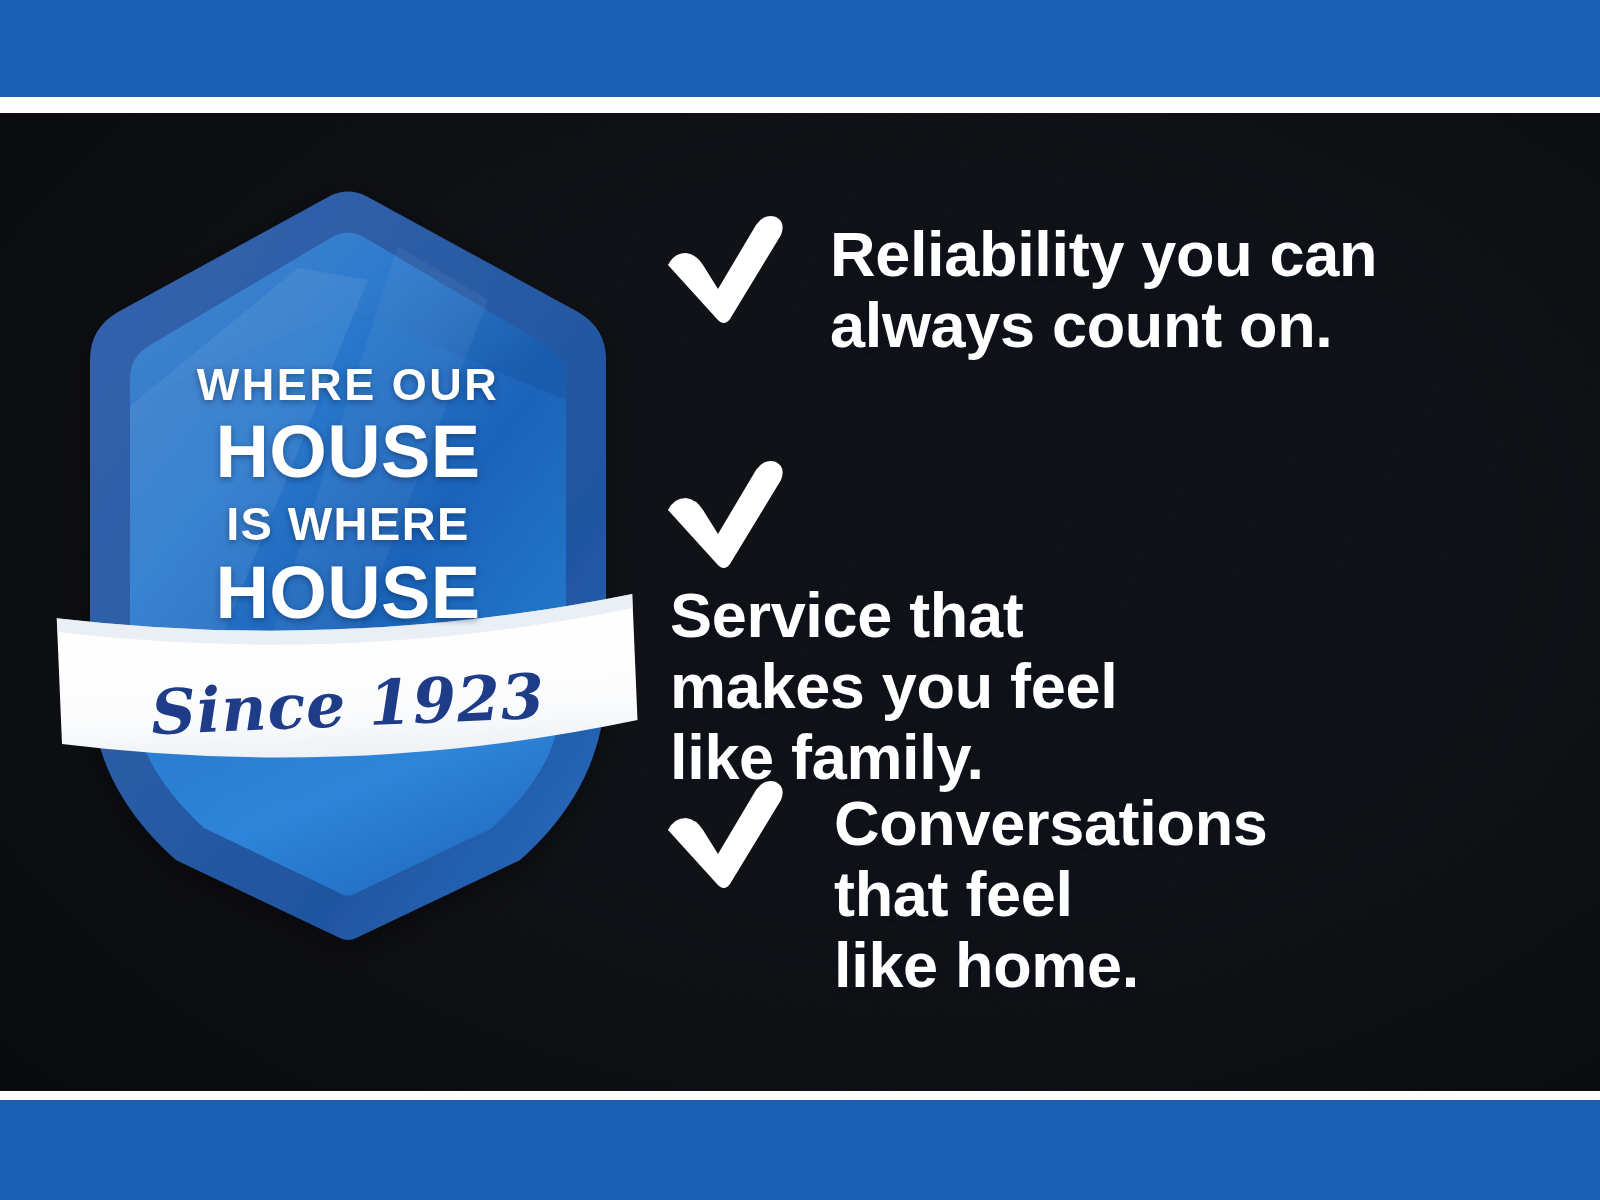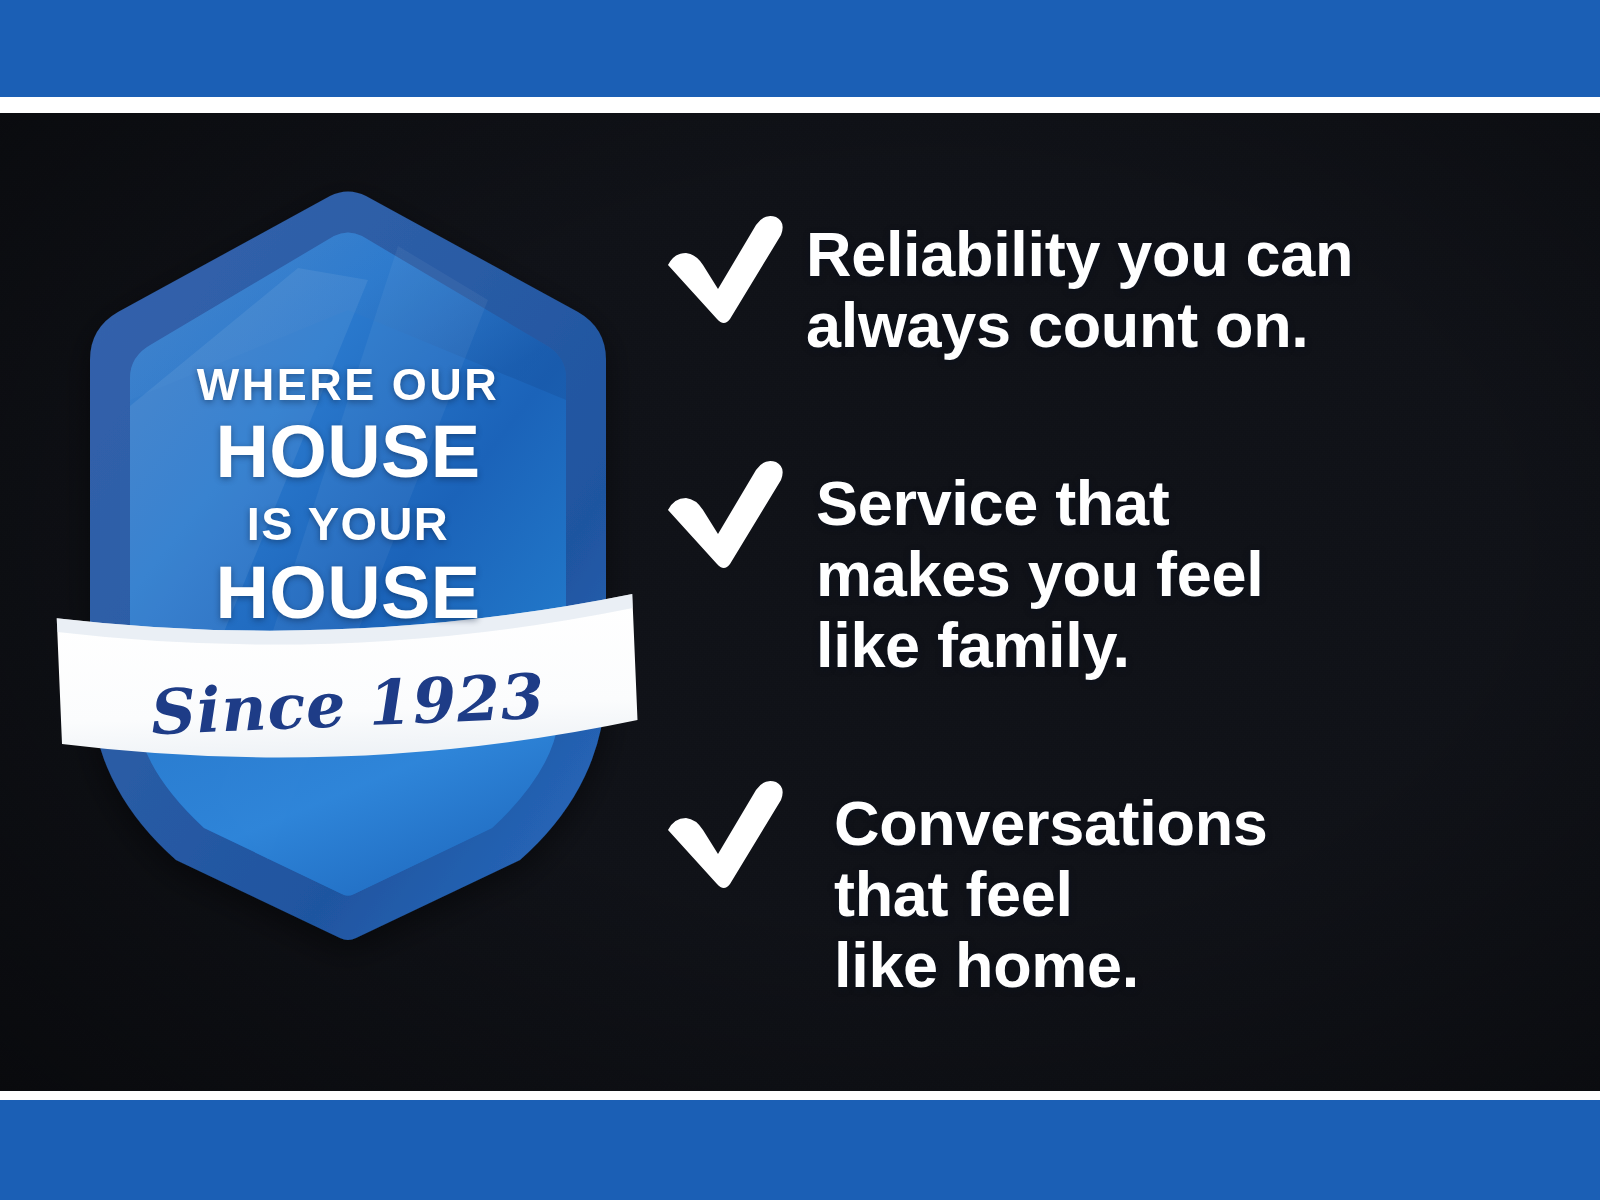--- a/index.html
+++ b/index.html
@@ -71,22 +71,22 @@
     color:#1e3c87;
     font-family:"DejaVu Serif", serif;
     font-style:italic; font-weight:700;
     font-size:62px; letter-spacing:.015em;
     transform:rotate(-2.4deg);
   }
 
   
   .bullets { position:absolute; left:660px; top:113px; width:880px; height:979px; }
   .bullet  { position:absolute; display:flex; align-items:flex-start; }
-  .bullet-1 { top:100px;  left:0; }
-  .bullet-2 { top:345px;  left:0; }
+  .bullet-1 { top:100px;  left:0;gap:24px; }
+  .bullet-2 { top:345px;  left:0;flex-direction:column; }
   .bullet-3 { top:665px;  left:0; }
 
   .check { flex:0 0 auto; width:128px; height:112px; margin-right:18px; }
   .check svg { display:block; width:100%; height:100%; }
 
   .btext {
     color:#ffffff;
     font-family:"Liberation Sans", sans-serif;
     font-weight:700;
     font-size:63px;
@@ -191,21 +191,21 @@
                  Q 280 492 568 446
                  L 568 572
                  Q 280 620 -8 572 Z" fill="url(#gRibbon)"></path>
         <path d="M -8 446 Q 280 492 568 446 L 568 460 Q 280 506 -8 460 Z" fill="#d9e2ec" opacity="0.55"></path>
       </g>
     </svg>
 
     <div class="badge-lines">
       <div class="bl bl-1">WHERE OUR</div>
       <div class="bl bl-2">HOUSE</div>
-      <div class="bl bl-3">IS YOUR</div>
+      <div class="bl bl-3">IS WHERE</div>
       <div class="bl bl-4">HOUSE</div>
       <div class="badge-since">Since 1923</div>
     </div>
   </div>
 
   <div class="bullets">
 
     <div class="bullet bullet-1">
       <span class="check">
         <svg viewBox="0 0 128 112" aria-hidden="true">

